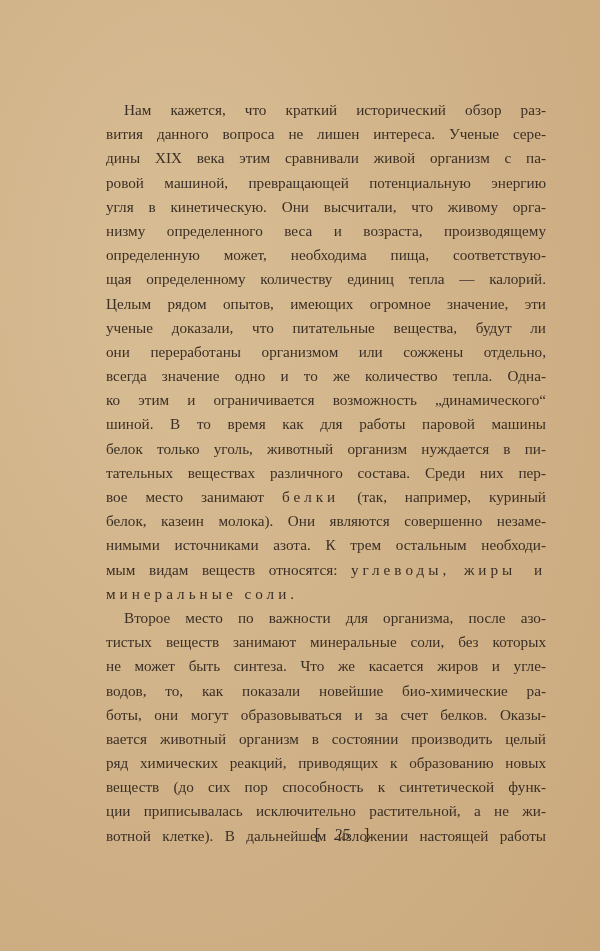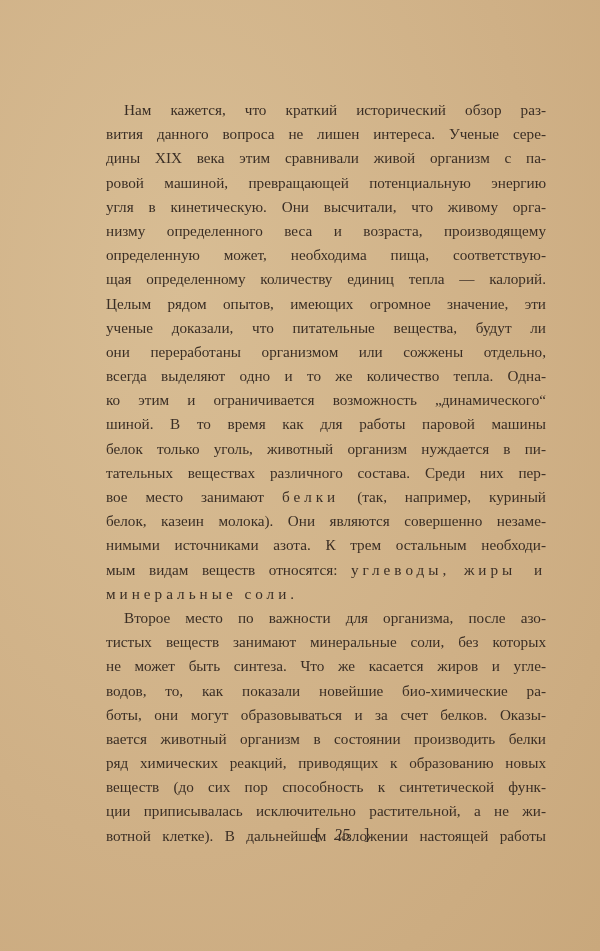--- a/index.html
+++ b/index.html
@@ -36,37 +36,37 @@
     <span class="line">вития данного вопроса не лишен интереса. Ученые сере-</span>
     <span class="line">дины XIX века этим сравнивали живой организм с па-</span>
     <span class="line">ровой машиной, превращающей потенциальную энергию</span>
     <span class="line">угля в кинетическую. Они высчитали, что живому орга-</span>
     <span class="line">низму определенного веса и возраста, производящему</span>
     <span class="line">определенную может, необходима пища, соответствую-</span>
     <span class="line">щая определенному количеству единиц тепла — калорий.</span>
     <span class="line">Целым рядом опытов, имеющих огромное значение, эти</span>
     <span class="line">ученые доказали, что питательные вещества, будут ли</span>
     <span class="line">они переработаны организмом или сожжены отдельно,</span>
-    <span class="line">всегда выделяют одно и то же количество тепла. Одна-</span>
+    <span class="line">всегда значение одно и то же количество тепла. Одна-</span>
     <span class="line">ко этим и ограничивается возможность „динамического“</span>
     <span class="line">шиной. В то время как для работы паровой машины</span>
     <span class="line">белок только уголь, животный организм нуждается в пи-</span>
     <span class="line">тательных веществах различного состава. Среди них пер-</span>
     <span class="line"><span>вое место занимают </span><span class="spaced">белки</span><span> (так, например, куриный</span></span>
     <span class="line">белок, казеин молока). Они являются совершенно незаме-</span>
     <span class="line">нимыми источниками азота. К трем остальным необходи-</span>
     <span class="line"><span>мым видам веществ относятся: </span><span class="spaced">углеводы,</span> <span class="spaced">жиры и</span></span>
     <span class="line last"><span class="spaced">минеральные соли.</span></span>
 
     <span class="line indent">Второе место по важности для организма, после азо-</span>
     <span class="line">тистых веществ занимают минеральные соли, без которых</span>
     <span class="line">не может быть синтеза. Что же касается жиров и угле-</span>
     <span class="line">водов, то, как показали новейшие био-химические ра-</span>
     <span class="line">боты, они могут образовываться и за счет белков. Оказы-</span>
-    <span class="line">вается животный организм в состоянии производить белки</span>
+    <span class="line">вается животный организм в состоянии производить целый</span>
     <span class="line">ряд химических реакций, приводящих к образованию новых</span>
     <span class="line">веществ (до сих пор способность к синтетической функ-</span>
     <span class="line">ции приписывалась исключительно растительной, а не жи-</span>
     <span class="line">вотной клетке). В дальнейшем изложении настоящей работы</span>
   </div>
 
   <div class="pagenum">
     <span>[</span><span class="num">25</span><span>]</span>
   </div>
 </div>

